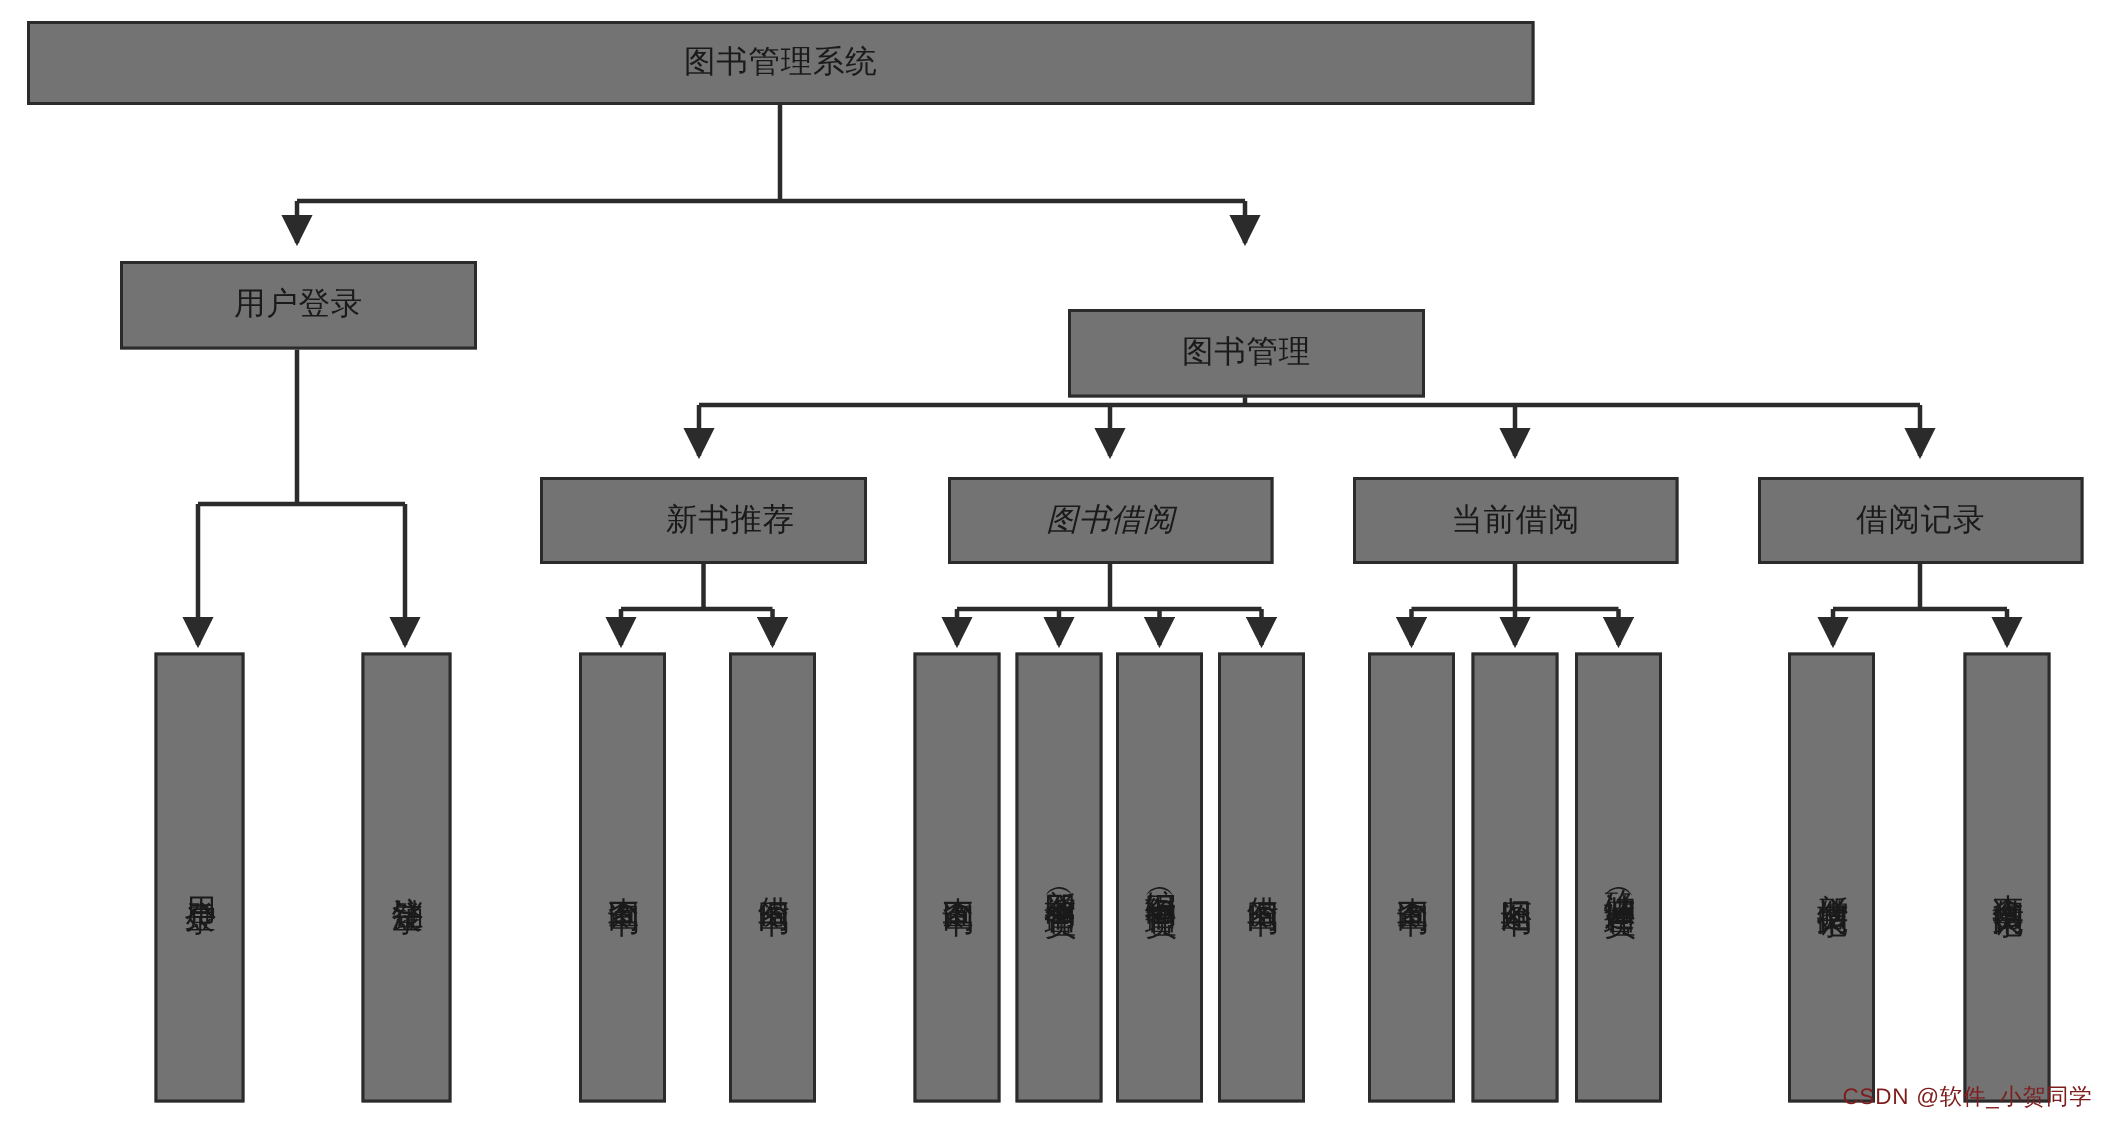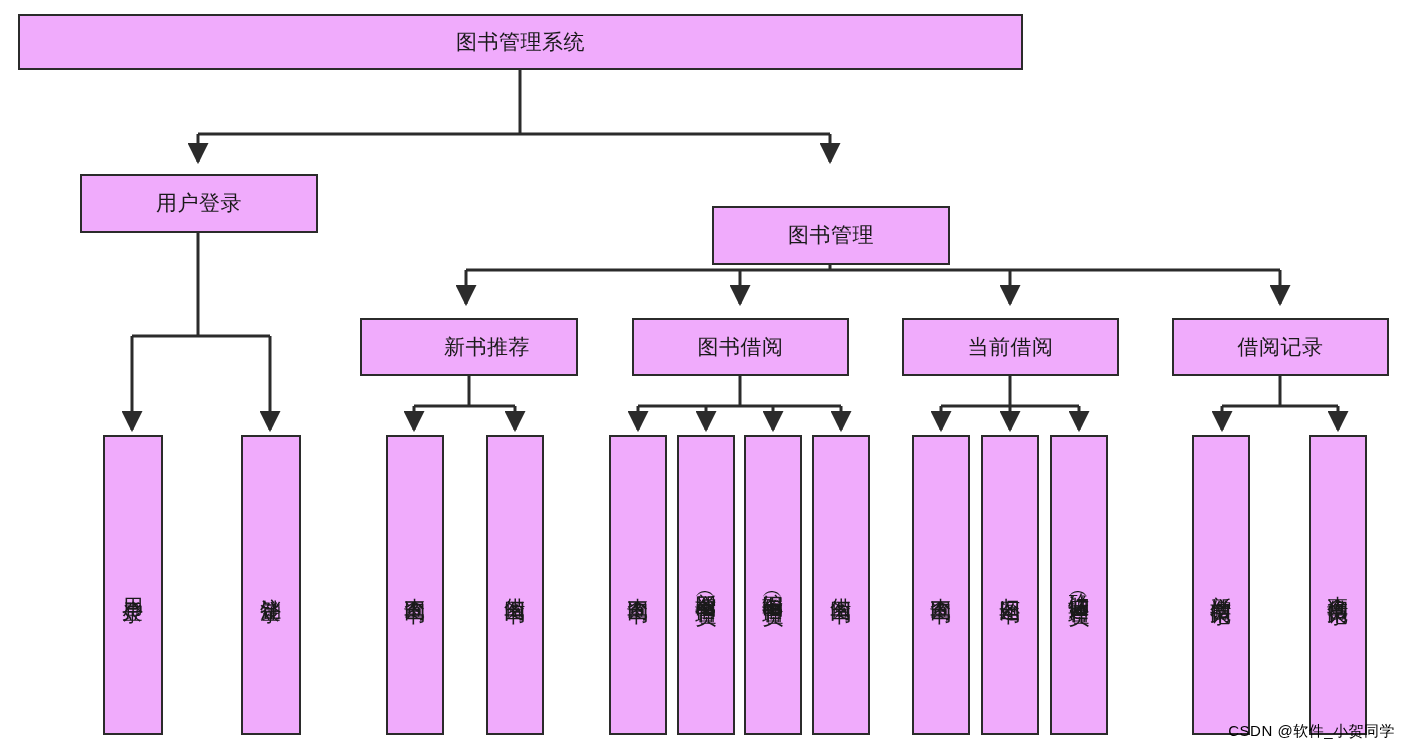--- a/index.html
+++ b/index.html
@@ -8,21 +8,21 @@
     background:#ffffff;
     font-family:"Liberation Sans","DejaVu Sans",sans-serif;
     overflow:hidden;
   }
   #diagram{position:relative;width:1405px;height:747px;}
   #edges{position:absolute;left:0;top:0;width:1405px;height:747px;}
 
   .node{
     position:absolute;
     box-sizing:border-box;
-    background:#f0abfc;
+    background:#737373;
     border:2px solid #2b2b2b;
     display:flex;
     align-items:center;
     justify-content:center;
     color:#1a1a1a;
   }
   .node .lbl{
     font-size:21px;
     line-height:1.25;
     letter-spacing:.5px;
@@ -39,21 +39,21 @@
     font-size:21px;
     line-height:1.22;
     letter-spacing:2px;
     white-space:nowrap;
   }
   .watermark{
     position:absolute;
     right:10px;
     bottom:6px;
     font-size:15px;
-    color:#000000;
+    color:#7f1d1d;
     letter-spacing:.5px;
     user-select:none;
     white-space:nowrap;
   }
 </style>
 </head>
 <body>
 
 <div id="diagram">
 
@@ -114,21 +114,21 @@
   <div class="node" style="left:80px;top:174px;width:238px;height:59px;">
     <span class="lbl">用户登录</span>
   </div>
   <div class="node" style="left:712px;top:174px;width:238px;height:59px;margin-top:32px;">
     <span class="lbl">图书管理</span>
   </div>
 
   <div class="node" style="left:360px;top:318px;width:218px;height:58px;padding-left:36px;">
     <span class="lbl">新书推荐</span>
   </div>
-  <div class="node" style="left:632px;top:318px;width:217px;height:58px;">
+  <div class="node" style="left:632px;top:318px;width:217px;height:58px;font-style:italic;">
     <span class="lbl">图书借阅</span>
   </div>
   <div class="node" style="left:1172px;top:318px;width:217px;height:58px;">
     <span class="lbl">借阅记录</span>
   </div>
   <div class="node" style="left:902px;top:318px;width:217px;height:58px;">
     <span class="lbl">当前借阅</span>
   </div>
 
   <div class="node leaf" style="left:103px;top:435px;width:60px;height:300px;">

